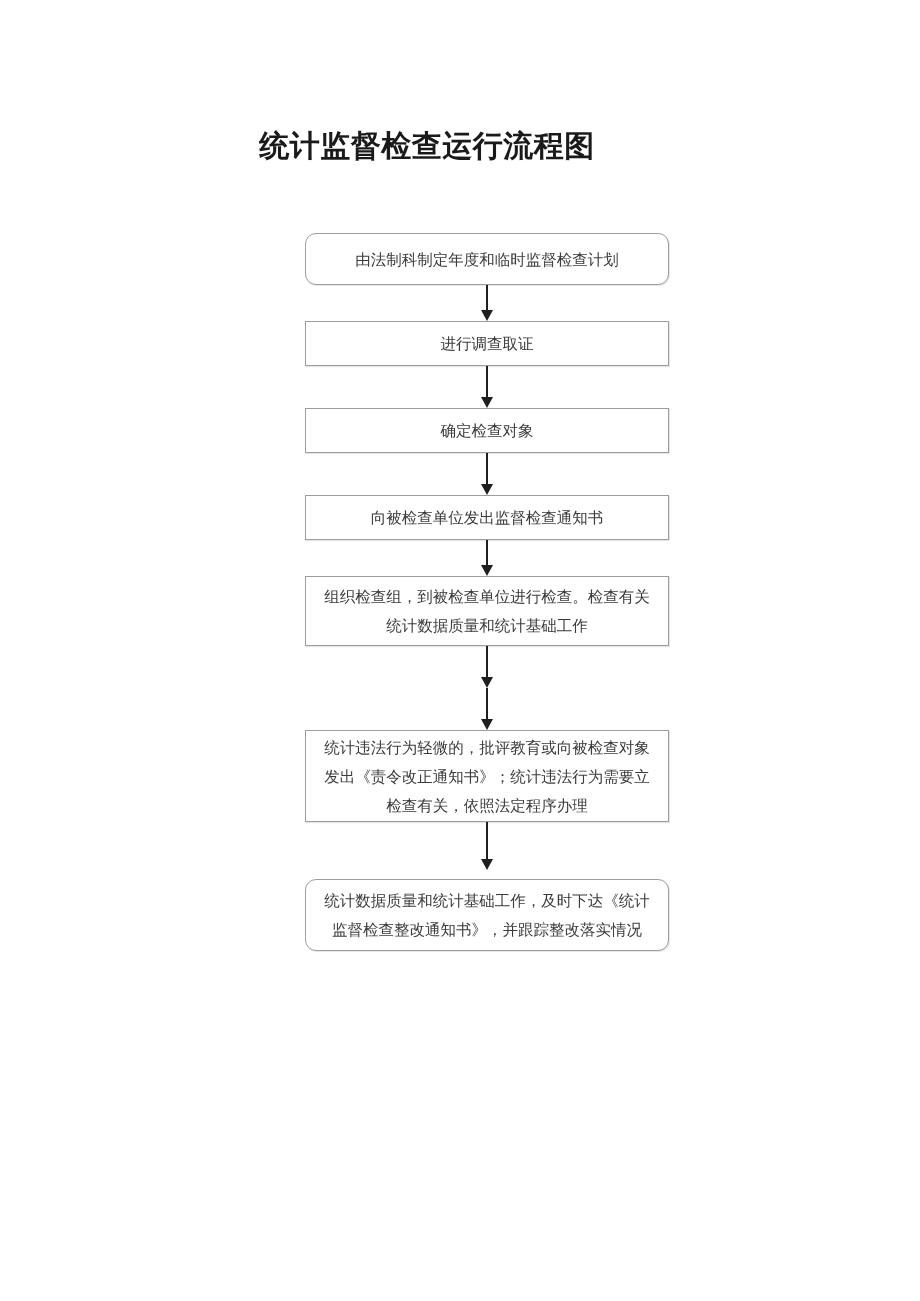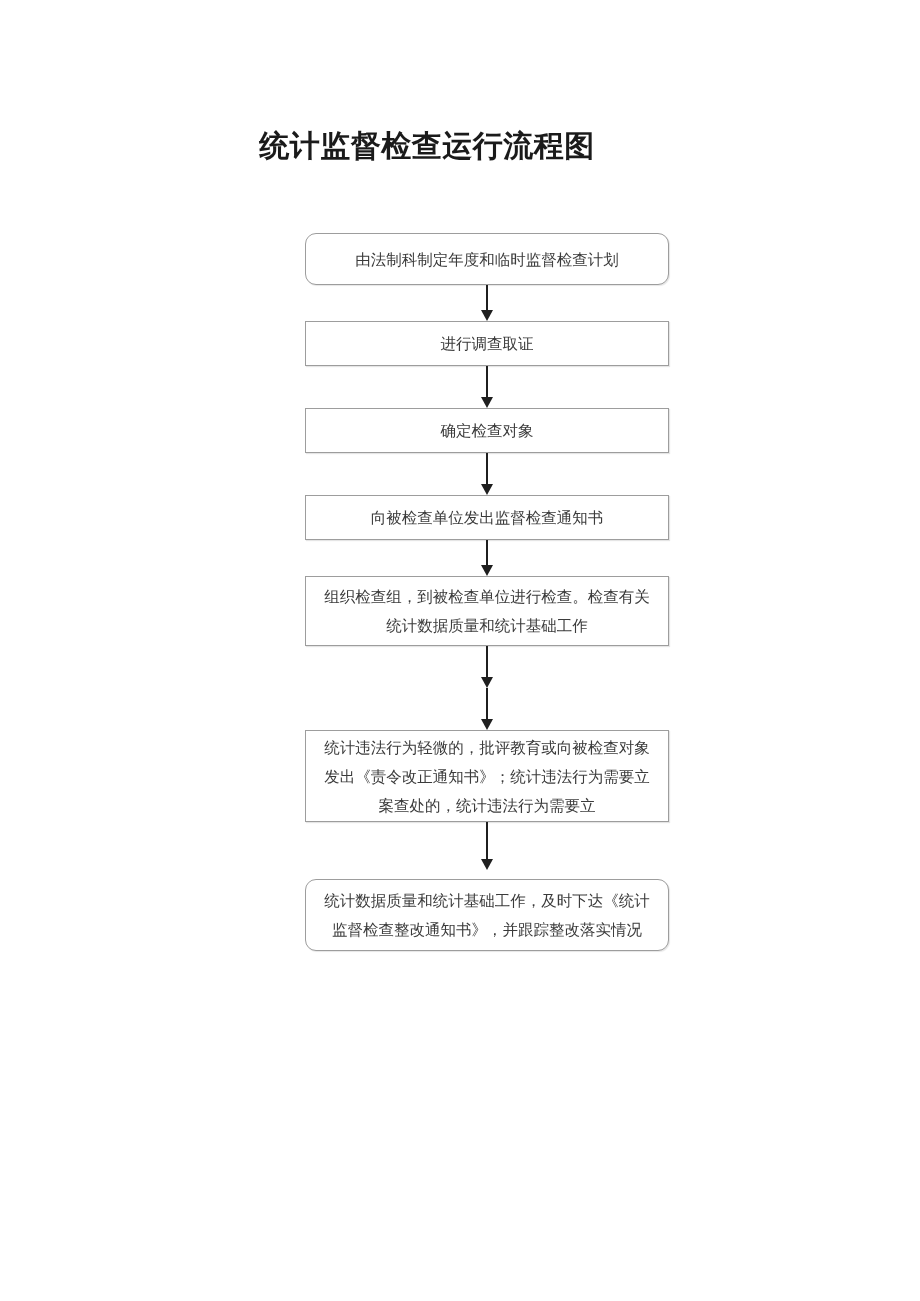--- a/index.html
+++ b/index.html
@@ -168,21 +168,21 @@
 
 
     <div class="connector tall">
       <span class="stem"></span>
       <span class="head"></span>
     </div>
 
     <div class="flow-node h4">
       <span class="node-text">统计违法行为轻微的，批评教育或向被检查对象
 发出《责令改正通知书》；统计违法行为需要立
-案查处的，统计违法行为需要立</span>
+检查有关，依照法定程序办理</span>
     </div>
 
     <div class="connector xtall">
       <span class="stem"></span>
       <span class="head"></span>
     </div>
 
     <div class="flow-node rounded h5">
       <span class="node-text">统计数据质量和统计基础工作，及时下达《统计
 监督检查整改通知书》，并跟踪整改落实情况</span>

